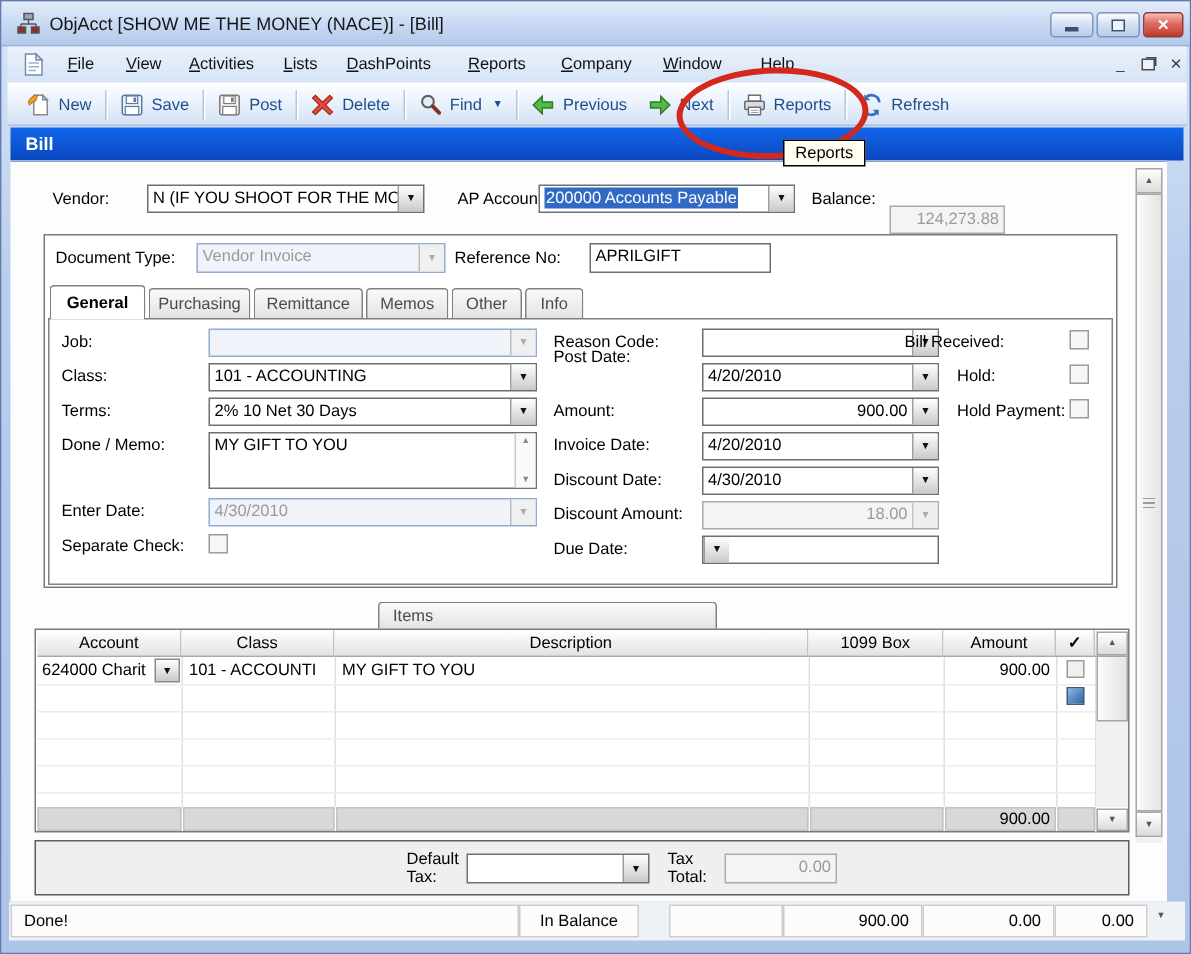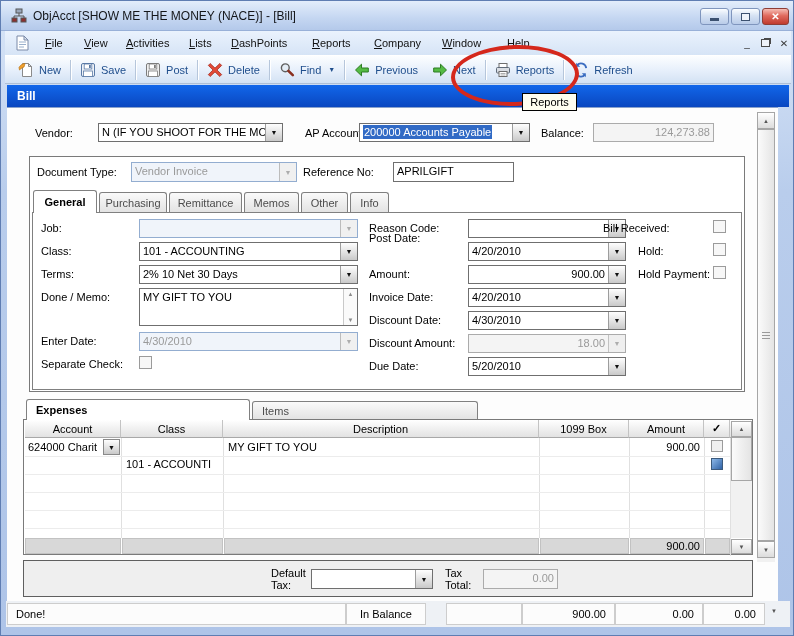--- a/index.html
+++ b/index.html
@@ -236,21 +236,21 @@
     <div class="field" style="left:91px;top:15px;width:185px">
       <span class="val">N (IF YOU SHOOT FOR THE MOON)</span>
       <span class="dd-btn">▼</span>
     </div>
     <span class="lbl" style="left:298px;top:19px">AP Account:</span>
     <div class="field" style="left:352px;top:15px;width:171px">
       <span class="val"><span style="background:#316ac5;color:#fff;padding:1px 1px">200000 Accounts Payable</span></span>
       <span class="dd-btn">▼</span>
     </div>
     <span class="lbl" style="left:534px;top:19px">Balance:</span>
-    <div class="field dis-gray" style="left:586px;top:15px;width:121px">
+    <div class="field dis-gray" style="left:586px;top:29px;width:77px">
       <span class="val num">124,273.88</span>
     </div>
 
     <div class="groupbox" style="left:22px;top:48px;width:716px;height:236px"></div>
 
     <span class="lbl" style="left:30px;top:58px">Document Type:</span>
     <div class="field dis-blue" style="left:124px;top:54px;width:166px;height:20px">
       <span class="val">Vendor Invoice</span>
       <span class="dd-btn">▼</span>
     </div>
@@ -335,34 +335,30 @@
       <span class="val">4/30/2010</span>
       <span class="dd-btn">▼</span>
     </div>
     <span class="lbl" style="left:362px;top:229px;z-index:4">Discount Amount:</span>
     <div class="field dis-gray" style="left:461px;top:226px;width:158px;z-index:4">
       <span class="val num">18.00</span>
       <span class="dd-btn">▼</span>
     </div>
     <span class="lbl" style="left:362px;top:252px;z-index:4">Due Date:</span>
     <div class="field" style="left:461px;top:249px;width:158px;z-index:4">
-      <span class="val">5/20/2010</span>
       <span class="dd-btn">▼</span>
     </div>
 
     <span class="lbl" style="left:596px;top:114px;z-index:4">Bill Received:</span>
     <div class="chk" style="left:706px;top:112px;z-index:4"></div>
     <span class="lbl" style="left:631px;top:137px;z-index:4">Hold:</span>
     <div class="chk" style="left:706px;top:135px;z-index:4"></div>
     <span class="lbl" style="left:631px;top:160px;z-index:4">Hold Payment:</span>
     <div class="chk" style="left:706px;top:158px;z-index:4"></div>
 
-    <div class="tab active left-align" style="left:19px;top:291px;width:224px;height:21px">
-        <span>Expenses</span>
-      </div>
     <div class="tab left-align" style="left:245px;top:293px;width:226px;height:19px">
         <span>Items</span>
       </div>
 
     <div id="grid">
       <div class="gh" style="left:1px;width:96px">
           <span>Account</span>
         </div>
       <div class="gh" style="left:97px;width:102px">
           <span>Class</span>
@@ -391,21 +387,21 @@
       <div class="ghline" style="top:36px;width:705px"></div>
       <div class="ghline" style="top:54px;width:705px"></div>
       <div class="ghline" style="top:72px;width:705px"></div>
       <div class="ghline" style="top:90px;width:705px"></div>
       <div class="ghline" style="top:108px;width:705px"></div>
 
       <div class="gcell" style="left:1px;top:19px;width:78px">624000 Charit</div>
       <div class="field" style="left:79px;top:19px;width:17px;height:16px;border:none">
           <span class="dd-btn" style="border:1px solid #8a8a8a;width:17px">▼</span>
         </div>
-      <div class="gcell" style="left:99px;top:36px;width:99px">101 - ACCOUNTI</div>
+      <div class="gcell" style="left:99px;top:19px;width:99px">101 - ACCOUNTI</div>
       <div class="gcell" style="left:201px;top:19px;width:313px">MY GIFT TO YOU</div>
       <div class="gcell" style="left:516px;top:19px;width:88px"></div>
       <div class="gcell num" style="left:606px;top:19px;width:73px;text-align:right">900.00</div>
       <div class="chk" style="left:687px;top:20px;width:12px;height:12px;background:#f0f0f0"></div>
 
       <div class="chk" style="left:687px;top:38px;width:12px;height:12px;border-color:#3c5a7c;background:linear-gradient(135deg,#8cb8e8,#2f62a6)"></div>
 
       <div class="tseg" style="left:1px;top:118px;width:96px"></div>
       <div class="tseg" style="left:98px;top:118px;width:101px"></div>
       <div class="tseg" style="left:200px;top:118px;width:315px"></div>

